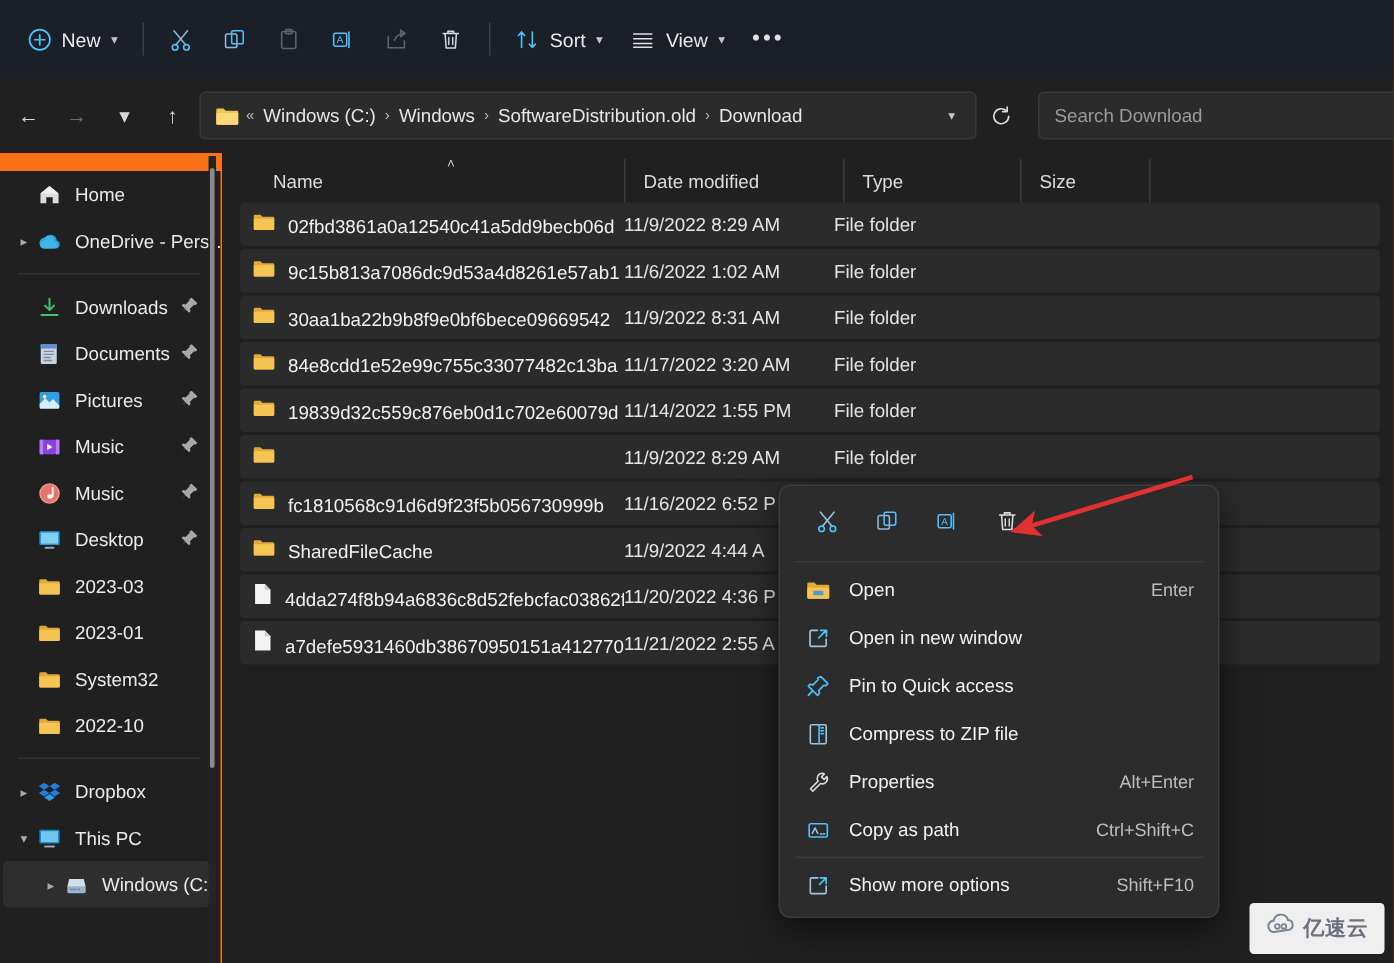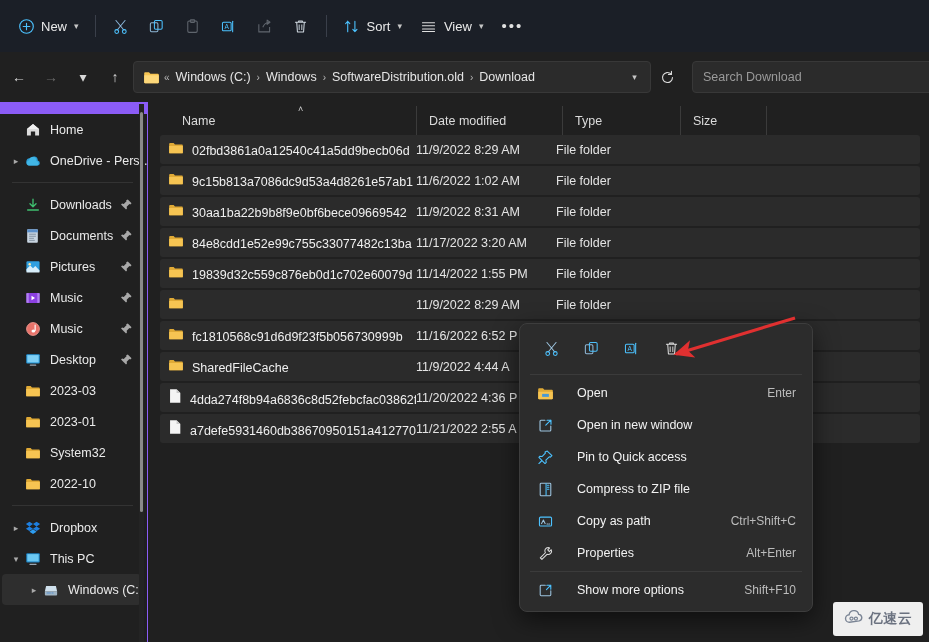--- a/index.html
+++ b/index.html
@@ -3,21 +3,21 @@
 <meta charset="utf-8">
 <style>
   * { box-sizing: border-box; margin: 0; padding: 0; }
   html, body {
     width: 929px; height: 642px;
     background: #1f1f1f;
     font-family: "Liberation Sans", sans-serif;
     color: #e8e8e8;
     overflow: hidden;
   }
-  #app { position: relative; width: 929px; height: 642px; background: #8b5cf6; }
+  #app { position: relative; width: 929px; height: 642px; background: #f97316; }
 
   
   .toolbar {
     position: absolute; left: 0; top: 0; width: 929px; height: 52px;
     background: #1b1f27;
     display: flex; align-items: center; padding-left: 8px;
   }
   .tb-btn {
     height: 34px; display: flex; align-items: center; gap: 6px;
     padding: 0 9px; border-radius: 5px; cursor: pointer;
@@ -144,21 +144,21 @@
   .ctx-icbtn {
     width: 34px; height: 32px; border-radius: 5px; cursor: pointer;
     display: flex; align-items: center; justify-content: center;
   }
   .ctx-div { height: 1px; background: #3b3b3b; margin: 2px 10px; }
   .ctx-item {
     height: 32px; display: flex; align-items: center; margin: 0 4px;
     padding: 0 12px; border-radius: 5px; cursor: pointer;
   }
   .ctx-ico { width: 18px; height: 18px; display: flex; align-items: center; justify-content: center; }
-  .ctx-label { font-size: 12.5px; color: #f2f2f2; margin-left: 23px; flex: 1; white-space: nowrap; }
+  .ctx-label { font-size: 12.5px; color: #f2f2f2; margin-left: 12px; flex: 1; white-space: nowrap; }
   .ctx-accel { font-size: 12px; color: #bdbdbd; white-space: nowrap; }
 
   
   .anno { position: absolute; left: 0; top: 0; width: 929px; height: 642px; pointer-events: none; z-index: 60; }
 
   
   .watermark {
     position: absolute; left: 833px; top: 602px; width: 90px; height: 34px;
     background: #efefef; border-radius: 3px;
     display: flex; align-items: center; justify-content: center; gap: 3px; z-index: 50;
@@ -695,36 +695,36 @@
               <path d="M9.6 2.4v13.3" stroke="#4cc2ff" stroke-width="1.15"></path>
               <path d="M11 4.5h1.6M11 6.6h1.6M11 8.7h1.6" stroke="#4cc2ff" stroke-width="1.1" stroke-linecap="round"></path>
             </svg>
           </span>
           <span class="ctx-label">Compress to ZIP file</span>
           <span class="ctx-accel"></span>
         </div>
         <div class="ctx-item">
           <span class="ctx-ico">
             <svg width="17" height="17" viewBox="0 0 18 18">
+              <path d="M11.9 2.6a3.6 3.6 0 00-3 5.6l-5.4 5.4 1.7 1.7 5.4-5.4a3.6 3.6 0 004.5-4.9l-2 2-1.8-1.8 2-2a3.6 3.6 0 00-1.4-.6z" fill="none" stroke="#dcdcdc" stroke-width="1.1" stroke-linejoin="round"></path>
+            </svg>
+          </span>
+          <span class="ctx-label">Properties</span>
+          <span class="ctx-accel">Alt+Enter</span>
+        </div>
+        <div class="ctx-item">
+          <span class="ctx-ico">
+            <svg width="17" height="17" viewBox="0 0 18 18">
               <rect x="2.6" y="4.4" width="12.8" height="9.4" rx="1.2" fill="none" stroke="#4cc2ff" stroke-width="1.15"></rect>
               <path d="M4.6 11.6l2.2-4.2 2 4.2" stroke="#9cc3de" stroke-width="1.1" fill="none" stroke-linejoin="round"></path>
               <path d="M10.6 11.6h.9M12.6 11.6h.9" stroke="#9cc3de" stroke-width="1.1" stroke-linecap="round"></path>
             </svg>
           </span>
           <span class="ctx-label">Copy as path</span>
           <span class="ctx-accel">Ctrl+Shift+C</span>
-        </div>
-        <div class="ctx-item">
-          <span class="ctx-ico">
-            <svg width="17" height="17" viewBox="0 0 18 18">
-              <path d="M11.9 2.6a3.6 3.6 0 00-3 5.6l-5.4 5.4 1.7 1.7 5.4-5.4a3.6 3.6 0 004.5-4.9l-2 2-1.8-1.8 2-2a3.6 3.6 0 00-1.4-.6z" fill="none" stroke="#dcdcdc" stroke-width="1.1" stroke-linejoin="round"></path>
-            </svg>
-          </span>
-          <span class="ctx-label">Properties</span>
-          <span class="ctx-accel">Alt+Enter</span>
         </div>
         <div class="ctx-div"></div>
         <div class="ctx-item">
           <span class="ctx-ico">
             <svg width="17" height="17" viewBox="0 0 18 18">
               <path d="M3.4 4.4a1 1 0 011-1h4.4M3.4 4.4v9.2a1 1 0 001 1h9.2a1 1 0 001-1V9.2" fill="none" stroke="#9cc3de" stroke-width="1.15" stroke-linecap="round"></path>
               <path d="M10.4 3.4h4.2v4.2M14.6 3.4l-4.6 4.6" fill="none" stroke="#4cc2ff" stroke-width="1.15" stroke-linecap="round" stroke-linejoin="round"></path>
             </svg>
           </span>
           <span class="ctx-label">Show more options</span>

